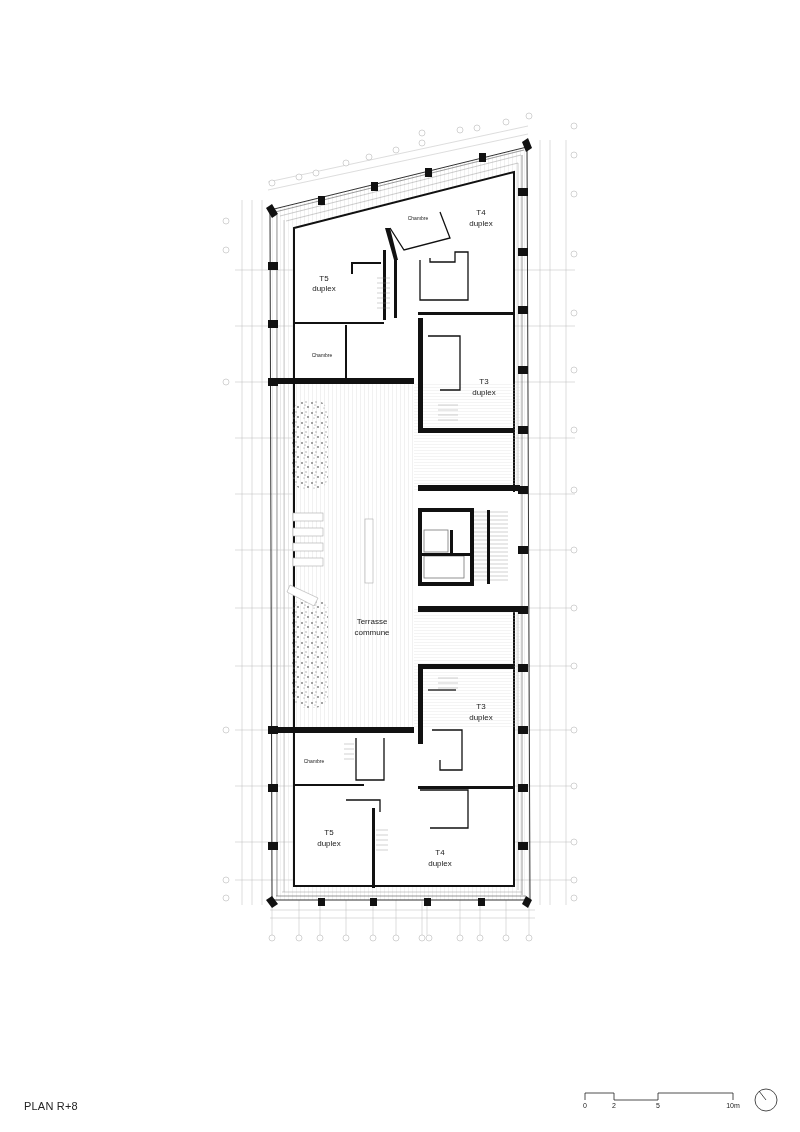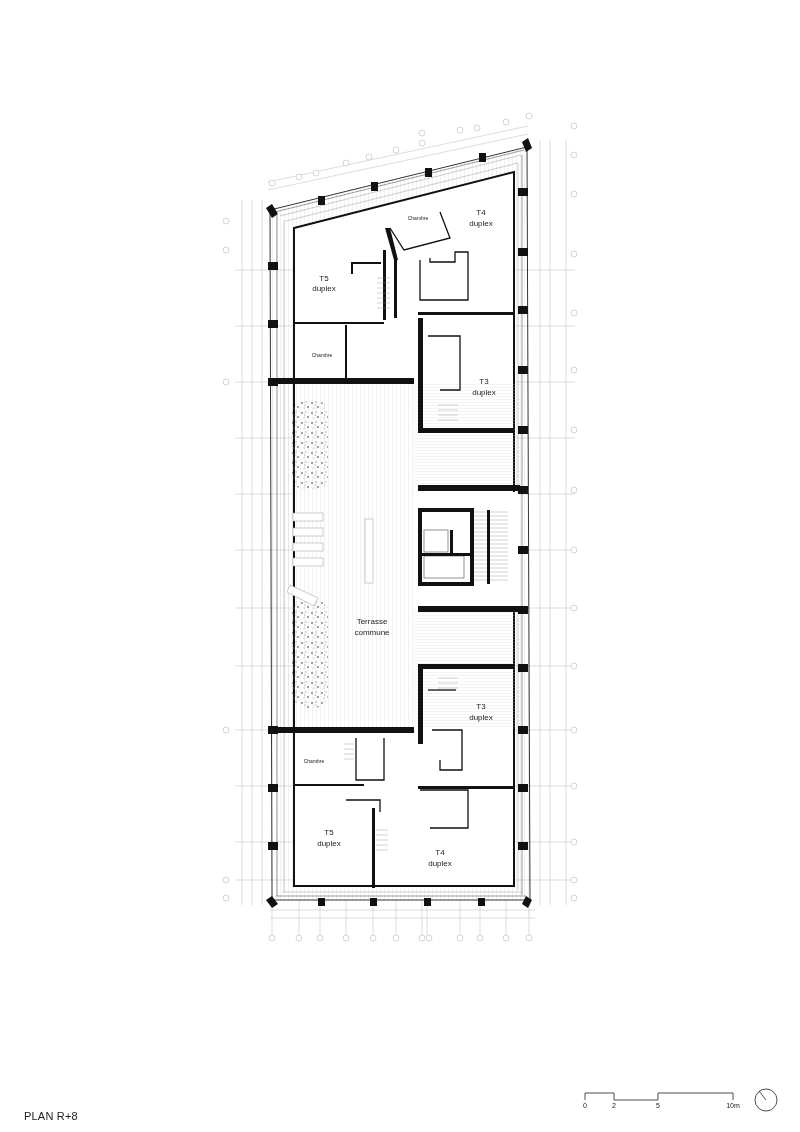--- a/index.html
+++ b/index.html
@@ -1,18 +1,18 @@
 <!DOCTYPE html>
 <html><head>
 <meta charset="utf-8">
 <style>
   html, body { margin: 0; padding: 0; background: #ffffff; }
   body { width: 800px; height: 1132px; position: relative; overflow: hidden; font-family: "Liberation Sans", sans-serif; }
   #plan { position: absolute; left: 0; top: 0; width: 800px; height: 1132px; }
-  .title { position: absolute; left: 24px; top: 1100px; font-size: 11px; color: #222; letter-spacing: 0.2px; margin-top: 10px; }
+  .title { position: absolute; left: 24px; top: 1100px; font-size: 11px; color: #222; letter-spacing: 0.2px; }
   .room-label { font-family: "Liberation Sans", sans-serif; fill: #222; text-anchor: middle; }
   .scale-text { font-family: "Liberation Sans", sans-serif; fill: #222; font-size: 7px; text-anchor: middle; }
 </style>
 </head>
 <body>
 
 <svg id="plan" viewBox="0 0 800 1132" xmlns="http://www.w3.org/2000/svg">
   <defs>
     <pattern id="hatch" width="4" height="4" patternUnits="userSpaceOnUse">
       <line x1="0" y1="0" x2="0" y2="4" stroke="#d0d0d0" stroke-width="0.6"></line>

